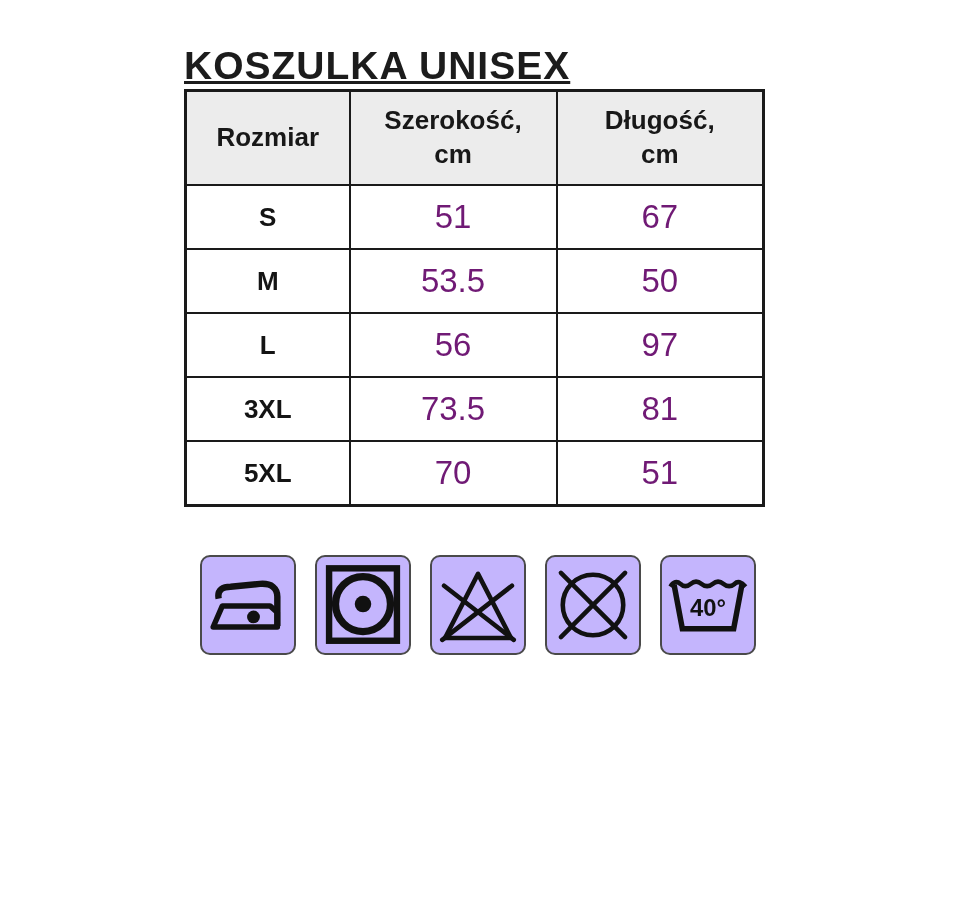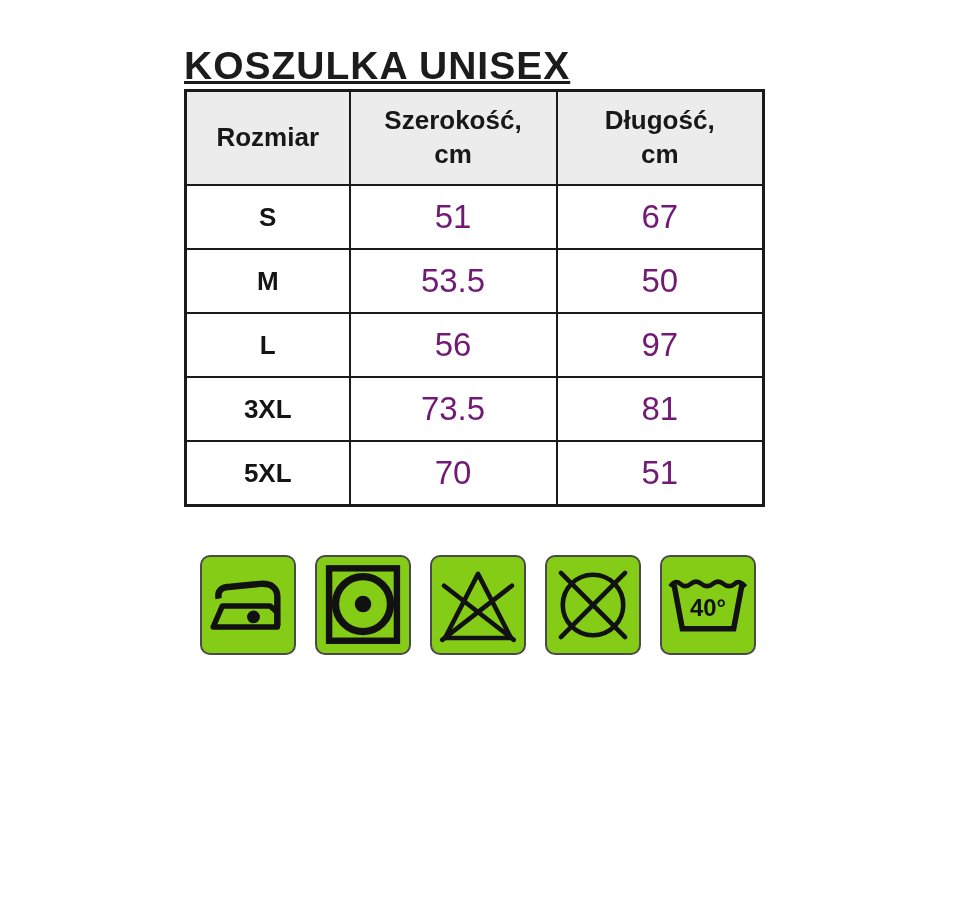--- a/index.html
+++ b/index.html
@@ -21,21 +21,21 @@
     text-align:center;vertical-align:middle;padding:0;
   }
   .size-table thead th{
     background:var(--header-bg,#ececec);
     height:92px;font-size:26px;line-height:1.3;font-weight:bold;color:#181818;
   }
   .size-table tbody th{height:62px;font-size:26px;font-weight:bold;color:#141414;}
   .size-table tbody td{font-size:33px;font-weight:normal;color:#701a75;}
   .care-row{display:flex;gap:19px;margin:48px 0 0 200px;}
   .care-box{
-    box-sizing:border-box;width:96px;height:100px;background:#84cc16;
+    box-sizing:border-box;width:96px;height:100px;background:#c4b5fd;
     border:2px solid var(--icon-border,#4a4a4a);border-radius:10px;
     display:flex;align-items:center;justify-content:center;
   }
   .care-box svg{display:block;width:88px;height:92px;}
   .glyph{stroke:#111;fill:none;}
   .care-box text{
     font-family:"Liberation Sans",sans-serif;font-weight:bold;
     font-size:26px;fill:#111;stroke:none;
   }
 </style>

